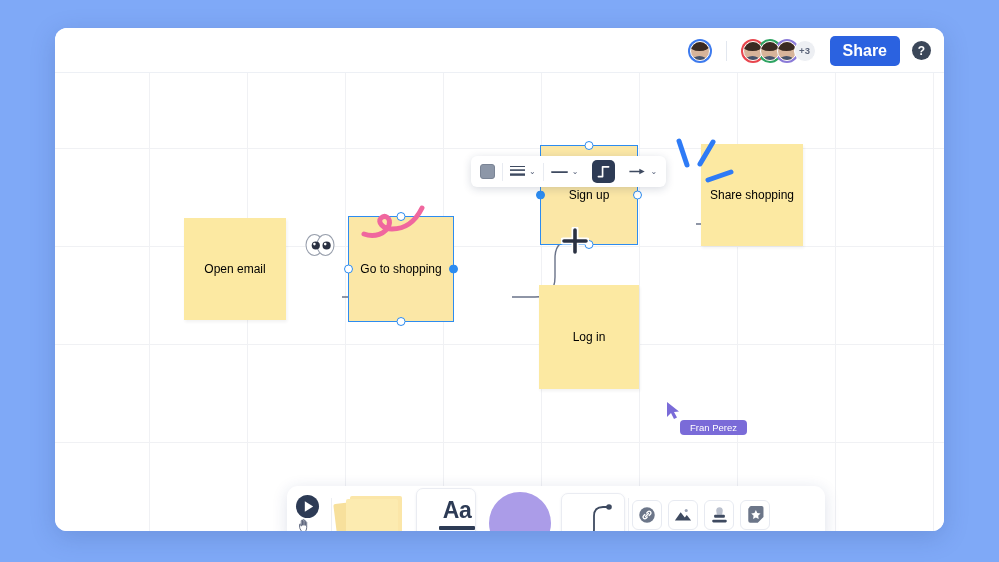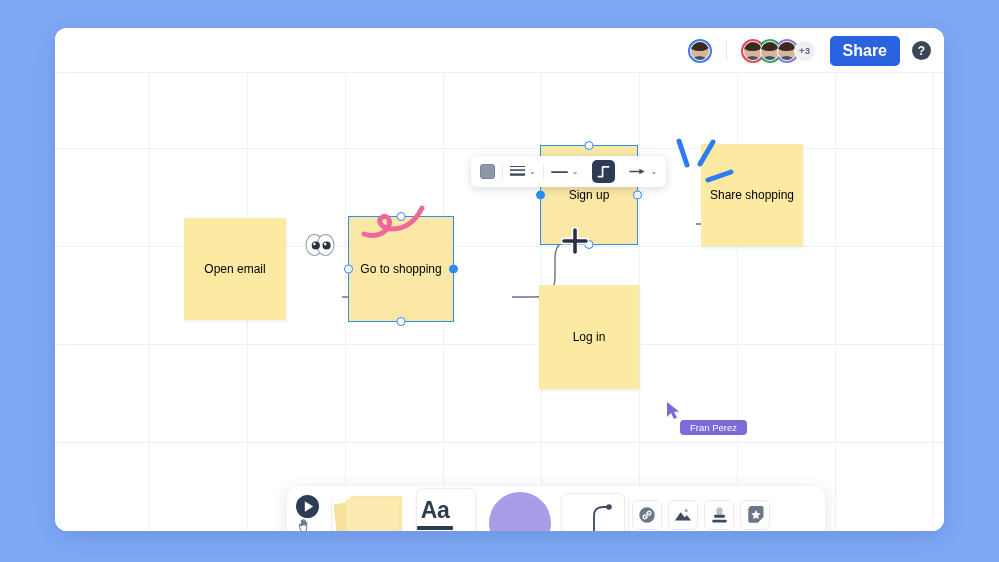--- a/index.html
+++ b/index.html
@@ -349,21 +349,21 @@
 
     <div class="bt-cell" style="width:78px;">
       <div style="position:relative;width:74px;height:56px;">
         <div style="position:absolute;left:2px;top:14px;width:50px;height:48px;background:#F7E09C;transform:rotate(-7deg);border-radius:2px;"></div>
         <div style="position:absolute;left:16px;top:9px;width:52px;height:50px;background:#FBE6A8;border-radius:2px;"></div>
         <div style="position:absolute;left:12px;top:12px;width:52px;height:50px;background:#FCEBB0;border-radius:2px;"></div>
       </div>
     </div>
 
     <div class="bt-cell" style="width:72px;">
-      <div style="width:58px;height:52px;background:#fff;border:1px solid #EAECF2;border-radius:7px;display:flex;align-items:center;justify-content:flex-start;box-shadow:0 1px 3px rgba(30,50,110,0.07);">
+      <div style="width:58px;height:52px;background:#fff;border:1px solid #EAECF2;border-radius:7px;display:flex;align-items:center;justify-content:flex-end;box-shadow:0 1px 3px rgba(30,50,110,0.07);">
         <div style="text-align:center;">
           <div style="font-size:23px;font-weight:700;color:#2D3B55;line-height:1;letter-spacing:-0.5px;">Aa</div>
           <div style="width:36px;height:4px;background:#2D3B55;border-radius:1px;margin:4px auto 0;"></div>
         </div>
       </div>
     </div>
 
     <div class="bt-cell" style="width:76px;">
       <div style="width:62px;height:62px;border-radius:50%;background:#AB9CE8;margin-top:16px;"></div>
     </div>

